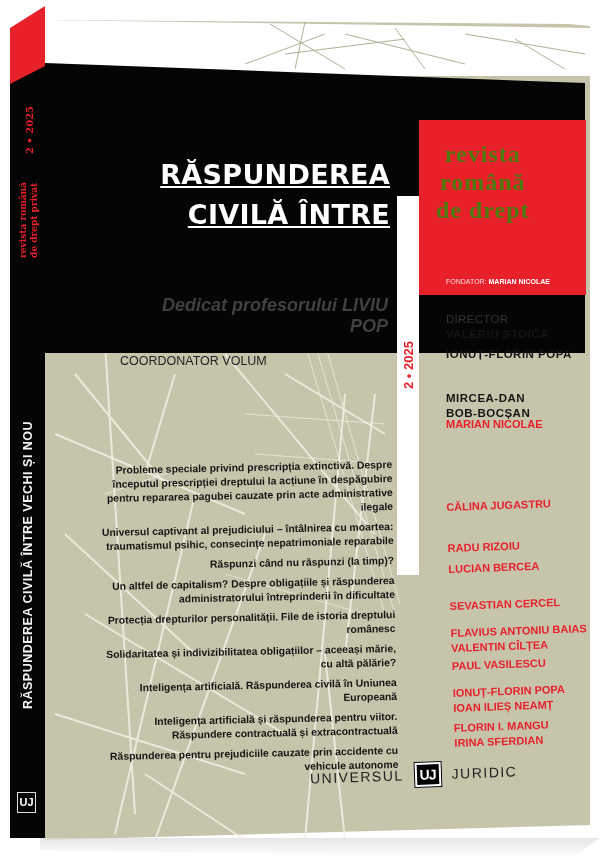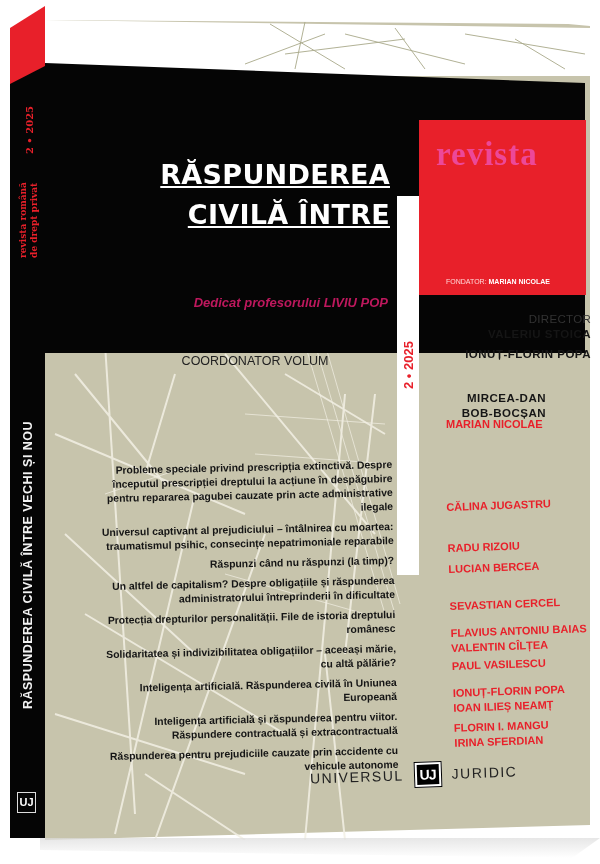--- a/index.html
+++ b/index.html
@@ -24,42 +24,42 @@
            clip-path: polygon(0 0, 96% 4px, 100% 6px, 100% 805px, 0 100%); box-shadow:0 0 0 #000; }
   .cover-top { position:absolute; left:45px; top:20px; width:545px; height:56px; background:#ffffff;
                clip-path: polygon(0 0, 100% 8px, 100% 100%, 0 100%); }
   .sketch { position:absolute; left:45px; top:14px; width:545px; height:826px; pointer-events:none; }
   .black-band { position:absolute; left:45px; top:63px; width:540px; height:290px; background:#050505;
                 clip-path: polygon(0 0, 100% 20px, 100% 100%, 0 100%); }
   .white-strip { position:absolute; left:397px; top:196px; width:22px; height:160px; background:#ffffff; }
   .white-vert { position:absolute; left:397px; top:300px; width:22px; height:275px; background:#ffffff; }
 
   .red-box { position:absolute; left:419px; top:120px; width:167px; height:175px; background:#e8202a; }
-  .red-title { position:absolute; left:436px; top:140px; color:#ec4899; font-family:"Liberation Serif", serif; font-weight:bold; font-size:33px; line-height:28px; letter-spacing:1px;text-align:center; }
+  .red-title { position:absolute; left:436px; top:140px; color:#4d7c0f; font-family:"Liberation Serif", serif; font-weight:bold; font-size:24px; line-height:28px; letter-spacing:1px;text-align:center; }
   .red-title div { white-space:nowrap; }
   .fondator { position:absolute; left:446px; top:278px; color:#ffd8d8; font-size:7px; font-family:"Liberation Sans", sans-serif; white-space:nowrap; }
   .fondator b { color:#fff; }
 
   .main-title { position:absolute; left:110px; top:155px; width:280px; text-align:right; color:#fff; font-family:"DejaVu Sans", sans-serif; font-weight:bold; font-size:27px; line-height:40px; letter-spacing:0.3px;text-decoration:underline; }
   .main-title div { white-space:nowrap; }
-  .dedic { position:absolute; left:130px; top:295px; width:258px; text-align:right; color:#be185d; font-family:"Liberation Sans", sans-serif; font-style:italic; font-weight:bold; font-size:13px; }
+  .dedic { position:absolute; left:130px; top:295px; width:258px; text-align:right; color:#404040; font-family:"Liberation Sans", sans-serif; font-style:italic; font-weight:bold; font-size:18px; }
 
   .issue-vert { position:absolute; left:397px; top:305px; width:22px; height:120px; }
   .issue-vert .txt { position:absolute; left:50%; top:50%; transform:translate(-50%,-50%) rotate(-90deg); color:#e8202a; font-weight:bold; font-size:13px; white-space:nowrap; font-family:"Liberation Sans", sans-serif; }
 
-  .coord { position:absolute; left:120px; top:352px; width:270px; text-align:center; color:#222; font-family:"Liberation Sans", sans-serif; font-size:12.5px; line-height:19px; }
+  .coord { position:absolute; left:120px; top:352px; width:270px; text-align:left; color:#222; font-family:"Liberation Sans", sans-serif; font-size:12.5px; line-height:19px; }
   .coord b { font-weight:bold; }
 
   .articles { position:absolute; left:92px; top:458px; width:300px; text-align:right; color:#151515; font-family:"Liberation Sans", sans-serif; font-weight:bold; font-size:10.4px; line-height:14px; transform:rotate(-1.2deg); transform-origin:right top; }
   .articles .art { margin-bottom:6px; }
 
   .staff { position:absolute; left:446px; top:312px; width:145px; font-family:"Liberation Sans", sans-serif; font-size:11.5px; line-height:15px; color:#222; }
   .staff .role { color:#333; letter-spacing:0.3px; }
   .staff .name { font-weight:bold; letter-spacing:0.5px; color:#151515; }
-  .staff .blk { margin-bottom:5px;text-align:right; }
+  .staff .blk { margin-bottom:5px; }
   .authors { position:absolute; left:446px; top:458px; width:150px; font-family:"Liberation Sans", sans-serif; font-size:11px; line-height:15px; color:#e8202a; font-weight:bold; transform:rotate(-2deg); transform-origin:left top; }
   .authors div { white-space:nowrap; }
 
   .publisher { position:absolute; left:310px; top:762px; display:flex; align-items:center; gap:10px; font-family:"Liberation Sans", sans-serif; font-size:14px; color:#222; letter-spacing:1.5px; transform:rotate(-2deg); }
   .uj { display:inline-block; width:26px; height:24px; background:#fff; border:1.5px solid #000; position:relative; }
   .uj span { position:absolute; inset:2px; background:#000; color:#fff; font-weight:bold; font-size:14px; text-align:center; line-height:20px; letter-spacing:-1px; }
   .shadow { position:absolute; left:40px; top:838px; width:560px; height:20px; background:linear-gradient(#dcdcdc, #ffffff); opacity:0.7;
             clip-path: polygon(0 0, 100% 0, 95% 100%, 0 60%); }
 </style>
 </head>
@@ -108,20 +108,22 @@
 
   <div class="white-strip"></div>
   <div class="white-vert"></div>
   <div class="issue-vert">
     <div class="txt">2 • 2025</div>
   </div>
 
   <div class="red-box"></div>
   <div class="red-title">
     <div>revista</div>
+    <div>română</div>
+    <div>de drept</div>
   </div>
   <div class="fondator">
     <span>FONDATOR:</span>
     <b>MARIAN NICOLAE</b>
   </div>
 
   <div class="coord">
     <div>COORDONATOR VOLUM</div>
   </div>
 

